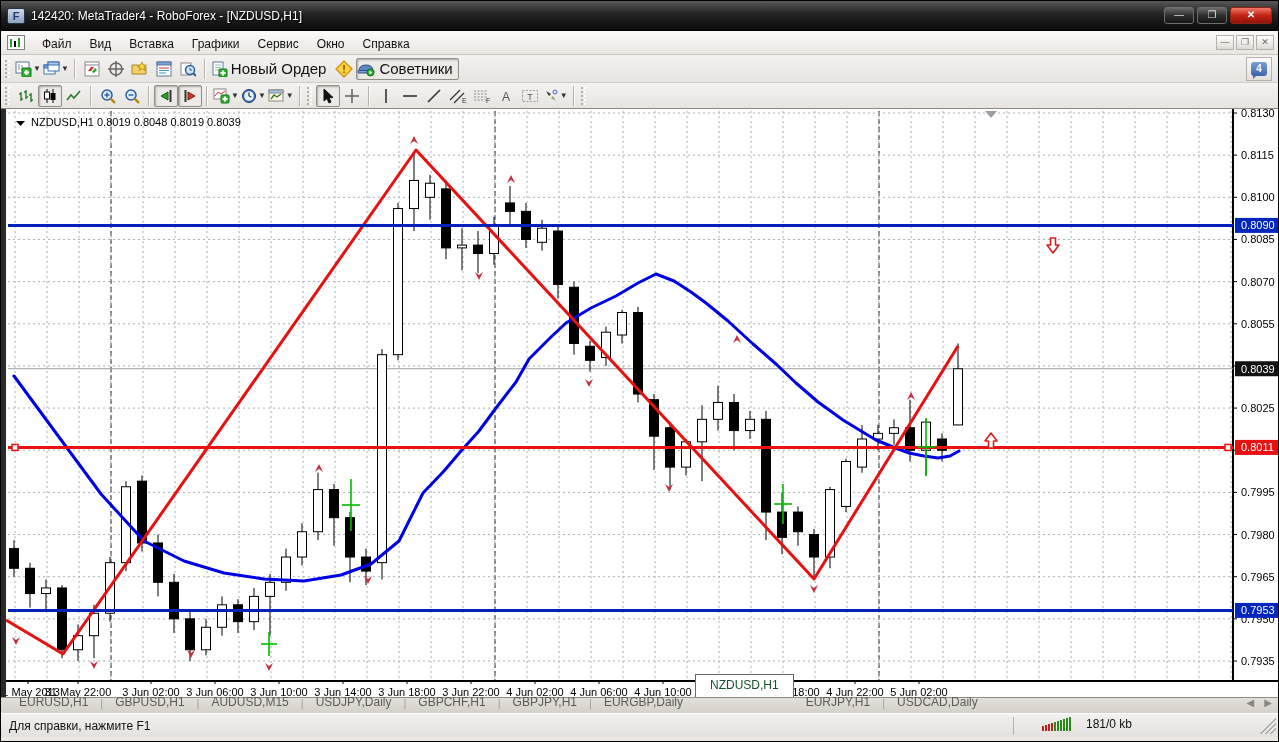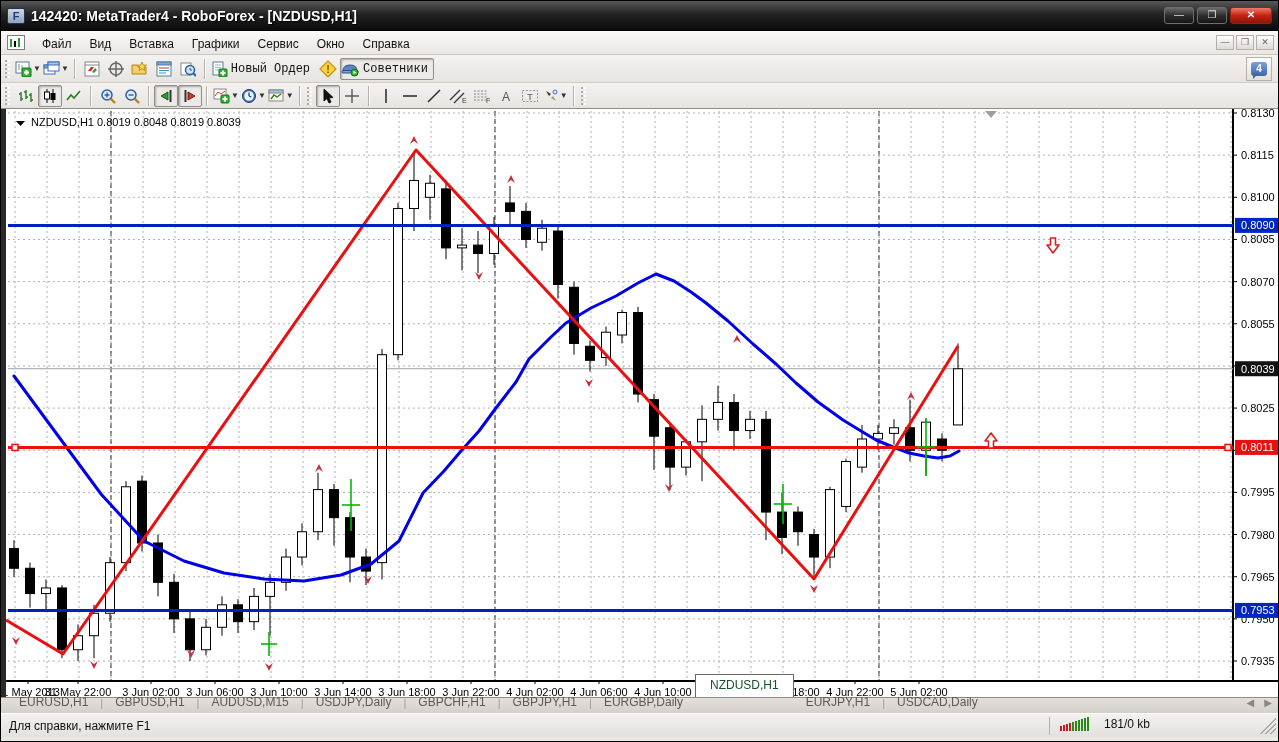--- a/index.html
+++ b/index.html
@@ -3,21 +3,21 @@
 <meta charset="utf-8">
 <style>
   html,body{margin:0;padding:0;background:#3a3a3a;}
   *{box-sizing:border-box;font-family:"Liberation Sans",sans-serif;}
   #window{width:1279px;height:742px;position:relative;background:#ece9e5;border:1px solid #000;overflow:hidden;}
 
   
   #titlebar{height:30px;background:linear-gradient(#585858,#232323 45%,#0a0a0a);display:flex;align-items:center;padding:0 6px;border-bottom:1px solid #000;}
   #title-icon{width:18px;height:16px;background:linear-gradient(#cfd8e6,#8fa3c0);border:1px solid #26344a;border-radius:2px;display:flex;align-items:center;justify-content:center;margin-right:6px;}
   #title-icon span{color:#1c3f7a;font-size:11px;font-weight:bold;}
-  #title-text{color:#fff;font-size:14px;font-weight:bold;text-shadow:1px 1px 1px #000;flex:1;white-space:nowrap;}
+  #title-text{color:#fff;font-size:12px;font-weight:normal;text-shadow:1px 1px 1px #000;flex:1;white-space:nowrap;}
   .win-btn{width:30px;height:17px;margin-left:3px;border:1px solid #6e6e6e;border-radius:3px;background:linear-gradient(#6b6b6b,#2e2e2e 50%,#161616);color:#ddd;font-size:10px;line-height:14px;text-align:center;cursor:pointer;}
   .win-btn.close{background:linear-gradient(#f07a6a,#c42314 50%,#8f1407);border-color:#8f2419;color:#fff;font-weight:bold;width:42px;}
 
   
   #menubar{height:24px;background:linear-gradient(#fbfaf9,#e9e6e2);display:flex;align-items:center;padding:0 4px;border-bottom:1px solid #c9c5bf;}
   #menu-chart-icon{width:18px;height:15px;border:1px solid #7f7f7f;background:#fff;margin:0 8px 0 2px;position:relative;}
   #menu-chart-icon i{position:absolute;left:2px;top:3px;width:2px;height:8px;background:#2aa12a;}
   #menu-chart-icon b{position:absolute;left:6px;top:5px;width:2px;height:6px;background:#000;}
   #menu-chart-icon u{position:absolute;left:10px;top:2px;width:2px;height:9px;background:#2aa12a;}
   .menu-item{padding:2px 9px;font-size:12px;color:#111;cursor:default;}
@@ -26,41 +26,41 @@
 
   
   .toolbar{display:flex;align-items:center;background:linear-gradient(#f4f3f1,#e7e4e0);padding:0 2px;}
   #toolbar1{height:28px;border-bottom:1px solid #cfccc6;}
   #toolbar2{height:26px;border-bottom:1px solid #8f8c86;}
   .grip{width:5px;height:18px;margin:0 4px 0 2px;border-left:2px dotted #b0ada7;border-right:2px dotted #fdfdfd;}
   .vsep{width:0;height:20px;border-left:1px solid #b5b2ac;border-right:1px solid #fcfcfb;margin:0 4px;}
   .tbtn{min-width:24px;height:22px;display:flex;align-items:center;justify-content:center;border:1px solid transparent;border-radius:2px;cursor:pointer;position:relative;}
   .tbtn.pressed{background:#eceae7;border:1px solid #928f89;box-shadow:inset 1px 1px 2px rgba(0,0,0,.28);}
   .tbtn .dd{font-size:8px;color:#333;margin-left:1px;}
-  .tbtn-label{font-size:12px;color:#111;padding:0 5px 0 3px;font-family:Liberation Mono, monospace;}
+  .tbtn-label{font-size:15px;color:#111;padding:0 5px 0 3px;}
   .tf{min-width:27px;height:20px;display:flex;align-items:center;justify-content:center;font-size:11px;color:#4c4a47;border:1px solid transparent;cursor:pointer;}
   .tf.active{border:1px solid #8f8c86;background:#f6f5f3;box-shadow:inset 0 0 0 1px #fff;color:#000;}
   #notif-btn{margin-left:auto;margin-right:4px;width:26px;height:24px;border:1px solid #b5b1aa;background:linear-gradient(#fdfdfd,#e3e0db);display:flex;align-items:center;justify-content:center;cursor:pointer;}
   #notif-bubble{width:16px;height:14px;background:linear-gradient(#7d9fd4,#3c66ad);border-radius:3px;color:#fff;font-size:10px;font-weight:bold;text-align:center;line-height:14px;position:relative;}
   #notif-bubble:after{content:"";position:absolute;left:2px;bottom:-3px;border:3px solid transparent;border-top-color:#3c66ad;border-left-color:#3c66ad;}
 
   
   #chart-wrap{position:relative;width:1260px;height:588px;background:#fff;border-left:5px solid #2a2a2a;}
   #chart-svg{display:block;}
 
   
   #tabbar{height:16px;background:linear-gradient(#e3e0db,#d4d0c9);border-top:1px solid #8f8c86;display:flex;align-items:flex-end;padding:0 0 0 6px;position:relative;}
   .tab{font-size:12px;color:#5d5a55;padding:3px 12px 4px;cursor:pointer;white-space:nowrap;}
   .tab.active{background:#fff;color:#14532d;border:1px solid #6b6864;border-bottom:none;padding:3px 14px 5px;margin-bottom:16px;}
   .tab-sep{color:#a09d97;font-size:11px;padding-bottom:4px;}
   #tab-scroll{position:absolute;right:6px;bottom:5px;display:flex;gap:10px;}
   .tab-arrow{color:#8a8781;font-size:10px;cursor:pointer;}
 
   
-  #statusbar{height:24px;background:linear-gradient(#f2f1ef,#e4e1dd);border-top:1px solid #fff;display:flex;align-items:center;font-size:12px;color:#111;}
+  #statusbar{height:24px;background:linear-gradient(#f2f1ef,#e4e1dd);border-top:1px solid #fff;display:flex;align-items:center;font-size:12px;color:#111;gap:18px;}
   #status-help{flex:1;padding:0 8px;border-right:1px solid #b5b2ac;height:18px;line-height:18px;}
   #status-conn{display:flex;align-items:flex-start;gap:10px;padding:0 10px;width:210px;height:18px;}
   #status-traffic{font-size:12px;color:#111;}
   #resize-grip{width:16px;height:16px;margin-right:2px;background:
     linear-gradient(135deg,transparent 0 50%,#aaa 50% 55%,transparent 55% 65%,#aaa 65% 70%,transparent 70% 80%,#aaa 80% 85%,transparent 85%);}
 
   svg text{font-family:"Liberation Sans",sans-serif;}
   .icon16{display:block;}
 </style>
 </head>

